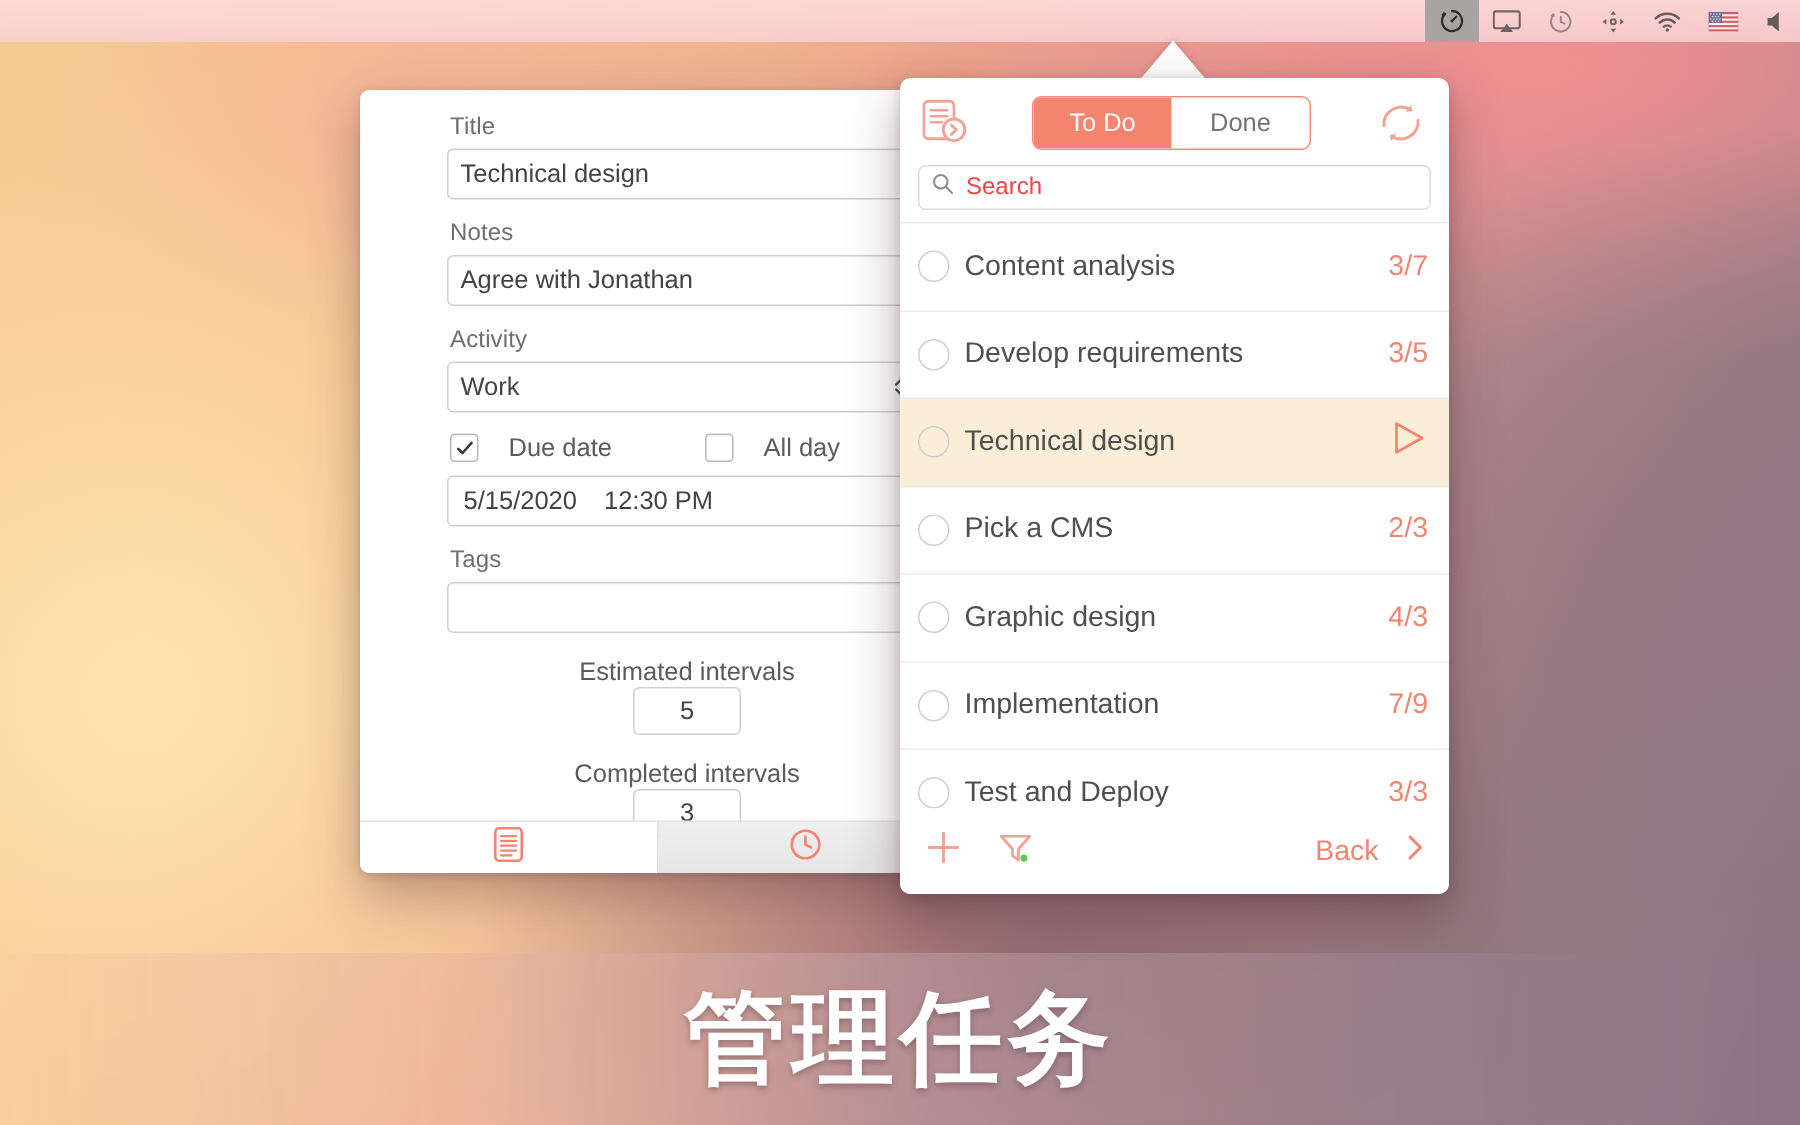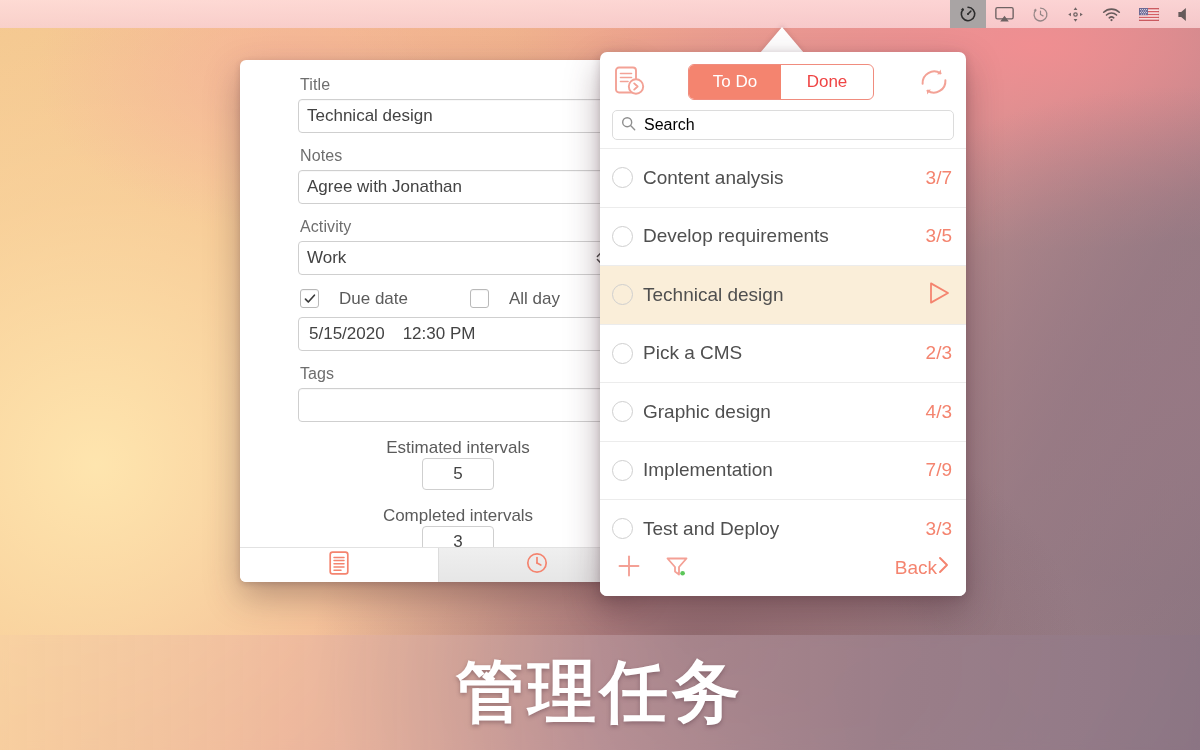--- a/index.html
+++ b/index.html
@@ -90,41 +90,41 @@
   .pop-arrow{position:absolute;left:760px;top:27px;width:0;height:0;
     border-left:22px solid transparent;border-right:22px solid transparent;
     border-bottom:26px solid #fff;
     filter:drop-shadow(0 -2px 2px rgba(70,40,50,.12));}
 
   .pop-top{display:flex;align-items:center;padding:10px 12px 6px 12px;gap:10px;}
   .doc-icon{width:36px;height:36px;flex:0 0 36px;display:flex;align-items:center;justify-content:center;}
   .seg{flex:1;display:flex;height:34px;border:1.6px solid #f08c7e;border-radius:6px;overflow:hidden;
     max-width:184px;margin:0 auto;}
   .seg-btn{flex:1;display:flex;align-items:center;justify-content:center;
-    font-size:17px;font-weight:400;color:#ef4444;}
+    font-size:17px;font-weight:400;color:#737373;}
   .seg-btn.on{background:#f4846f;color:#fff;}
   .sync-icon{width:40px;height:40px;flex:0 0 40px;display:flex;align-items:center;justify-content:center;}
 
   .searchwrap{padding:2px 12px 8px 12px;}
   .searchbox{height:28px;border:1px solid #dcdcdc;border-radius:5px;background:#fff;
     display:flex;align-items:center;gap:8px;padding:0 8px;}
-  .search-ph{font-size:16px;color:#000000;}
+  .search-ph{font-size:16px;color:#ef4444;}
 
   .list{border-top:1px solid #ececec;}
   .row{height:57.5px;display:flex;align-items:center;padding:0 14px 0 12px;
     border-bottom:1px solid #ececec;gap:10px;}
   .row.hl{background:#faeed9;}
   .radio{width:19px;height:19px;border:1.5px solid #cfcfcf;border-radius:50%;flex:0 0 19px;}
   .row-title{flex:1;font-size:19px;color:#4f4f4f;}
   .row-count{font-size:19px;color:#f4846f;}
 
   .pop-foot{position:absolute;left:0;right:0;bottom:0;height:57px;
     display:flex;align-items:center;padding:0 16px;gap:22px;background:#fff;}
   .foot-spacer{flex:1;}
-  .back{display:flex;align-items:center;gap:0;font-size:19px;color:#f4846f;}
+  .back{display:flex;align-items:center;gap:18px;font-size:19px;color:#f4846f;}
 </style>
 </head>
 <body>
 
 <div id="screen">
 
   <div class="wallpaper">
     <div class="wp-l1"></div>
       <div class="wp-l2"></div>
       <div class="wp-l3"></div>

